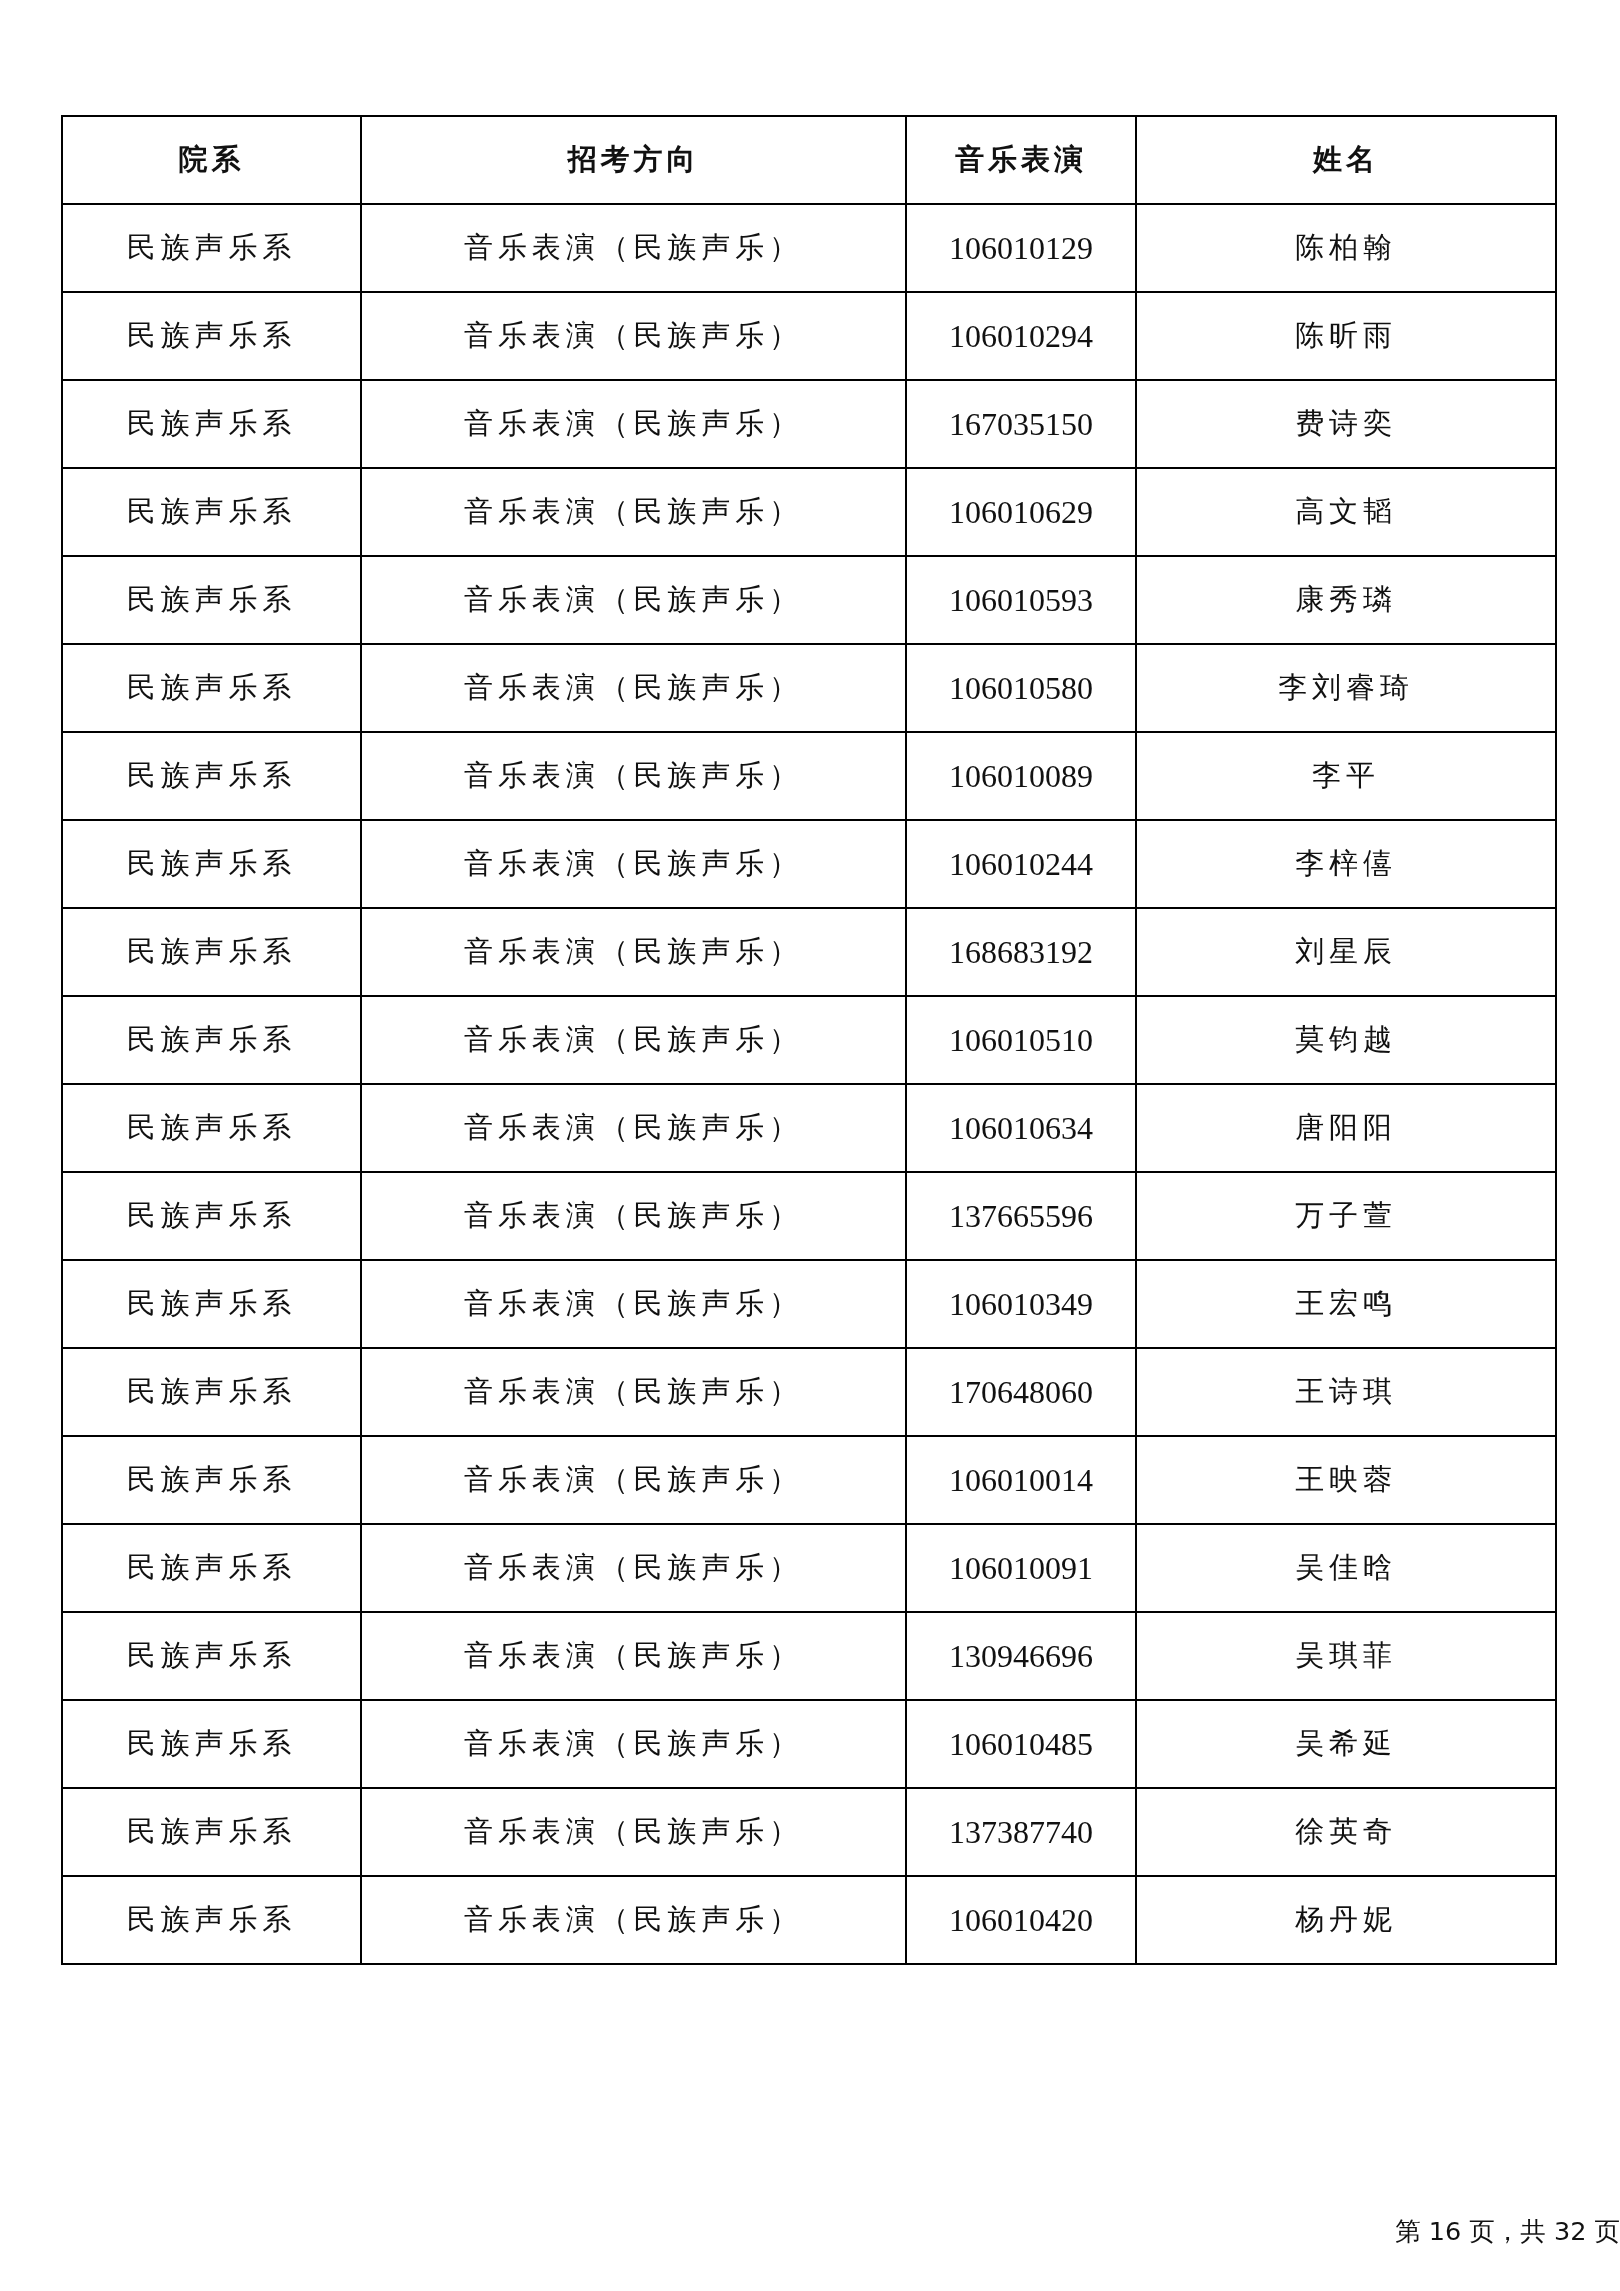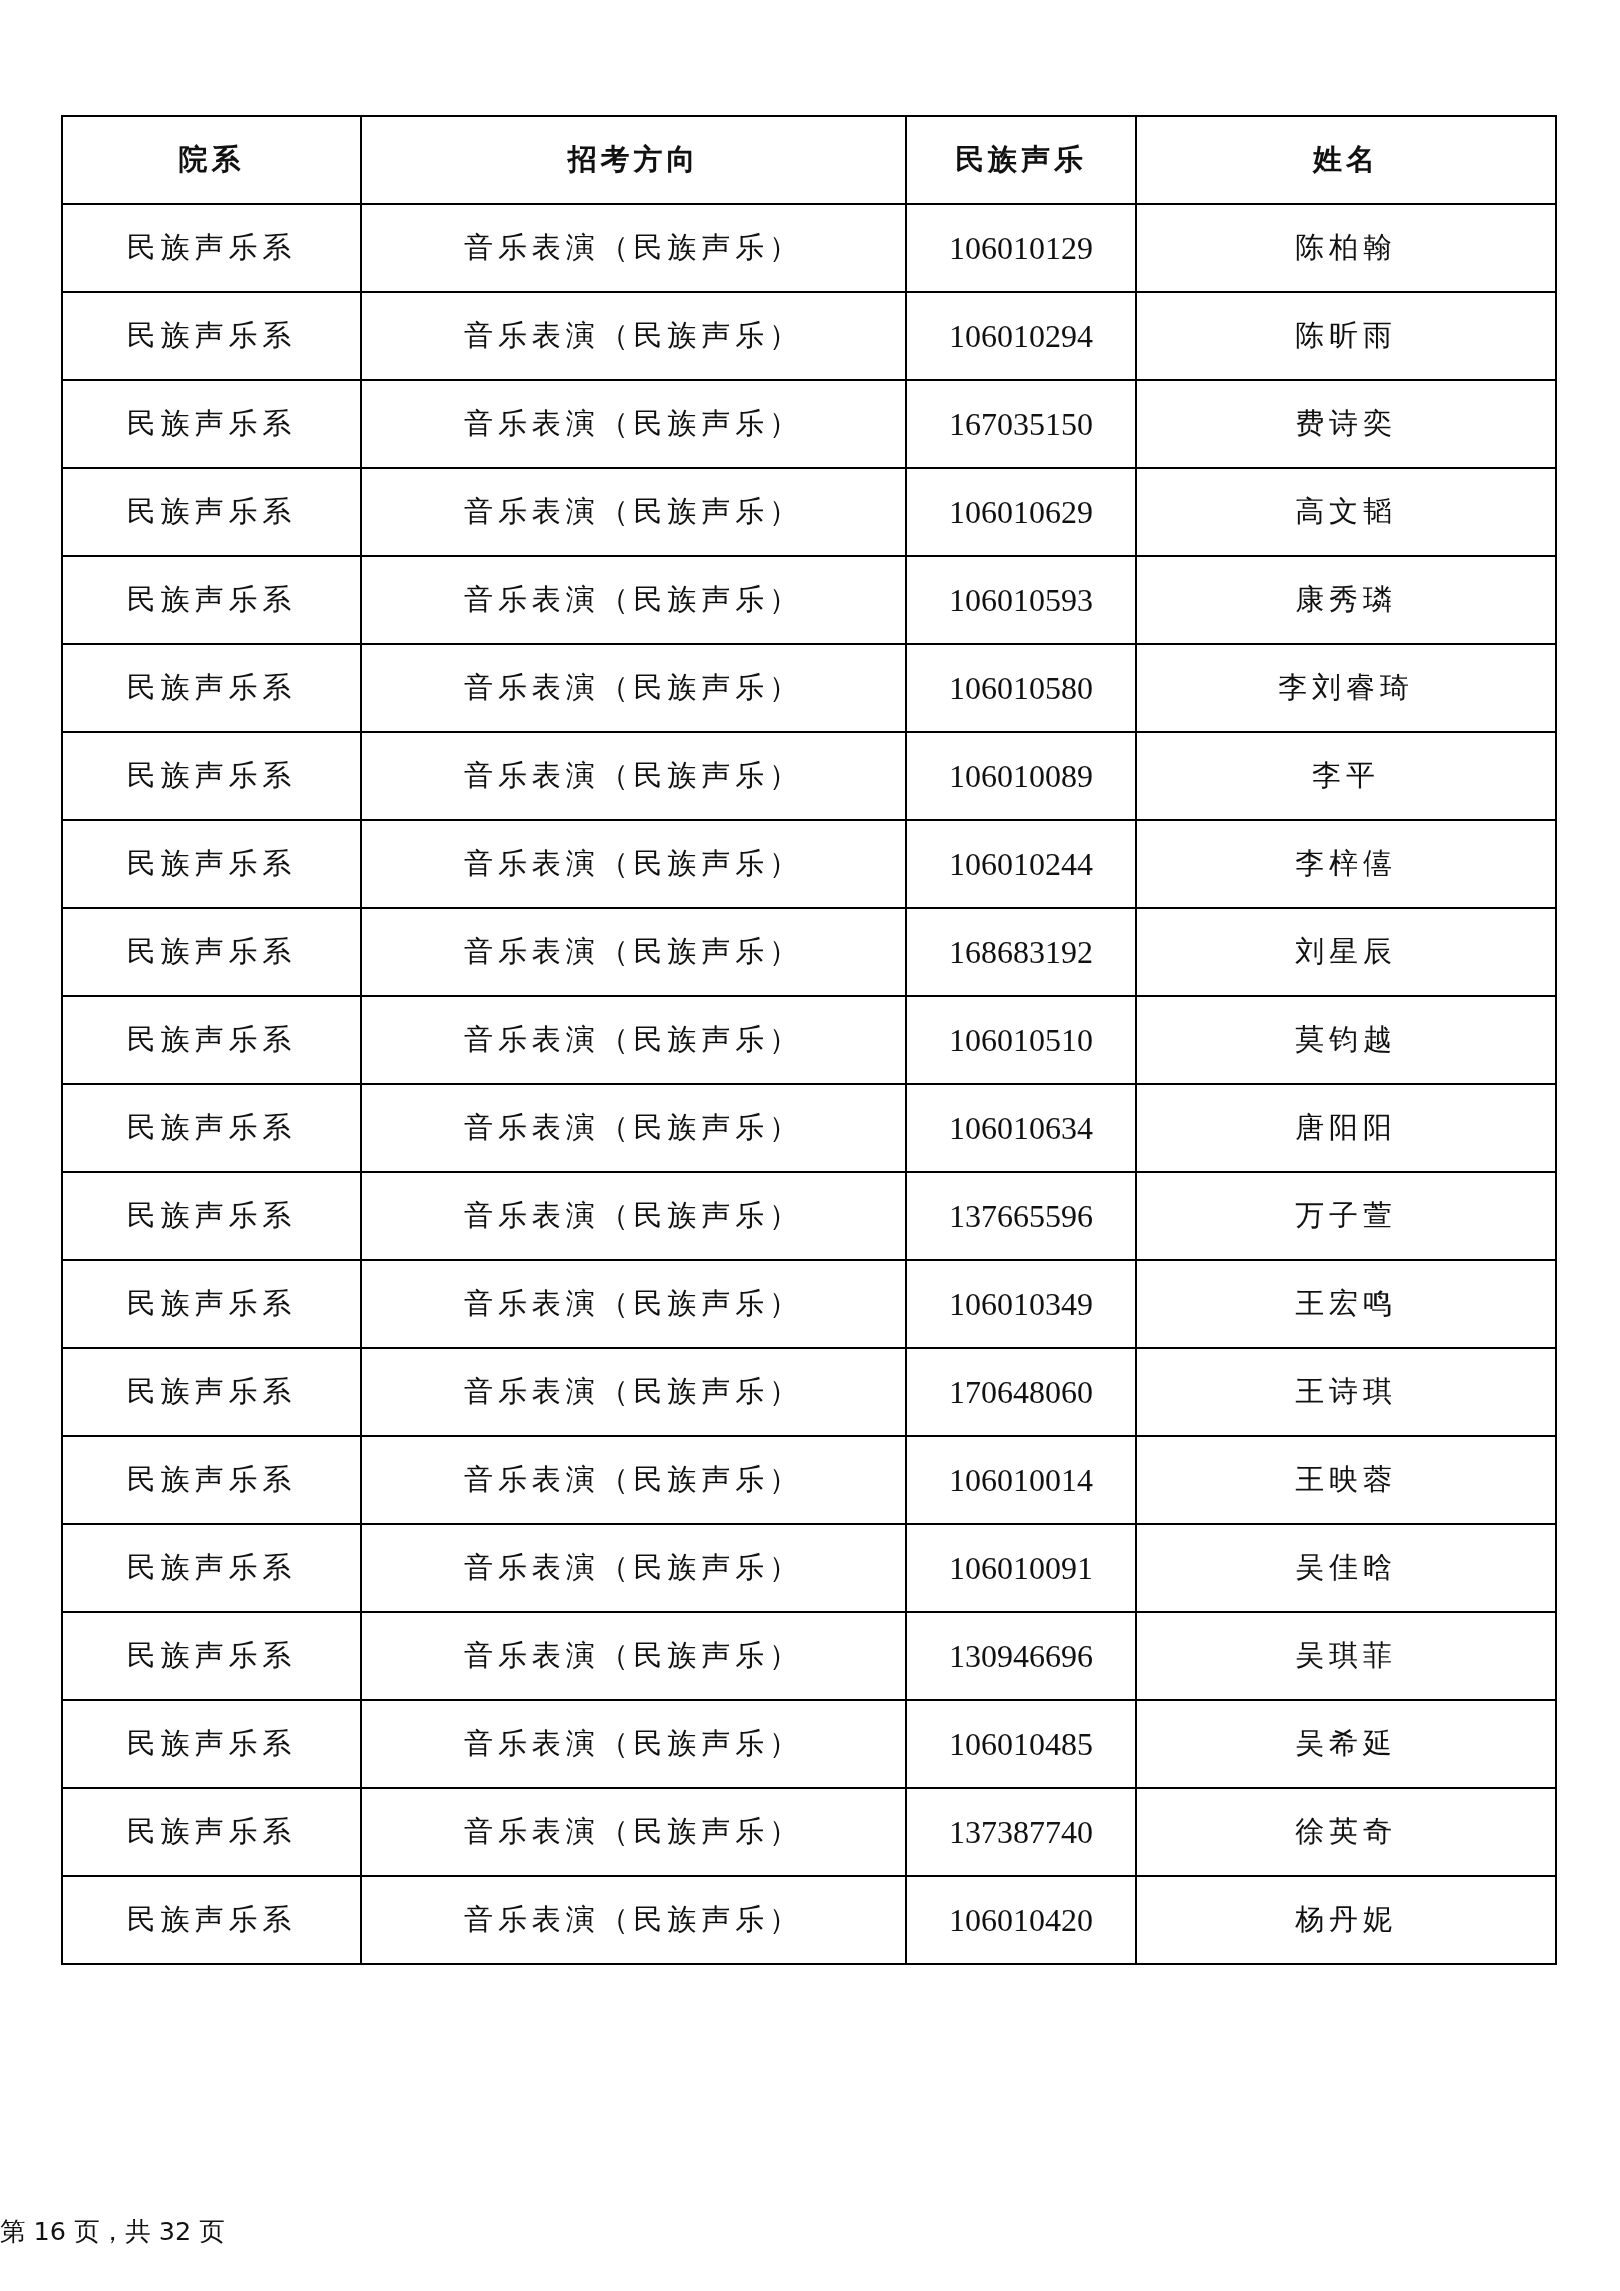--- a/index.html
+++ b/index.html
@@ -58,42 +58,42 @@
     table.roster td.num {
       font-family: "Liberation Serif", "DejaVu Serif", serif;
       font-size: 32px;
       letter-spacing: 0px;
     }
     .footer {
       position: absolute;
       left: 0;
       width: 1620px;
       top: 2214px;
-      text-align: left;
+      text-align: right;
       font-family: "DejaVu Sans", "Liberation Sans", sans-serif;
       font-size: 25.5px;
       color: #111111;
     }
   </style>
 </head>
 <body>
 
 <div class="page">
   <table class="roster">
     <colgroup>
       <col class="c1">
         <col class="c2">
         <col class="c3">
         <col class="c4">
     </colgroup>
     <thead>
       <tr>
         <th>院系</th>
         <th>招考方向</th>
-        <th>民族声乐</th>
+        <th>音乐表演</th>
         <th>姓名</th>
       </tr>
     </thead>
     <tbody id="roster-body">
       <tr>
           <td>民族声乐系</td>
           <td>音乐表演（民族声乐）</td>
           <td class="num">106010129</td>
           <td>陈柏翰</td>
         </tr>

